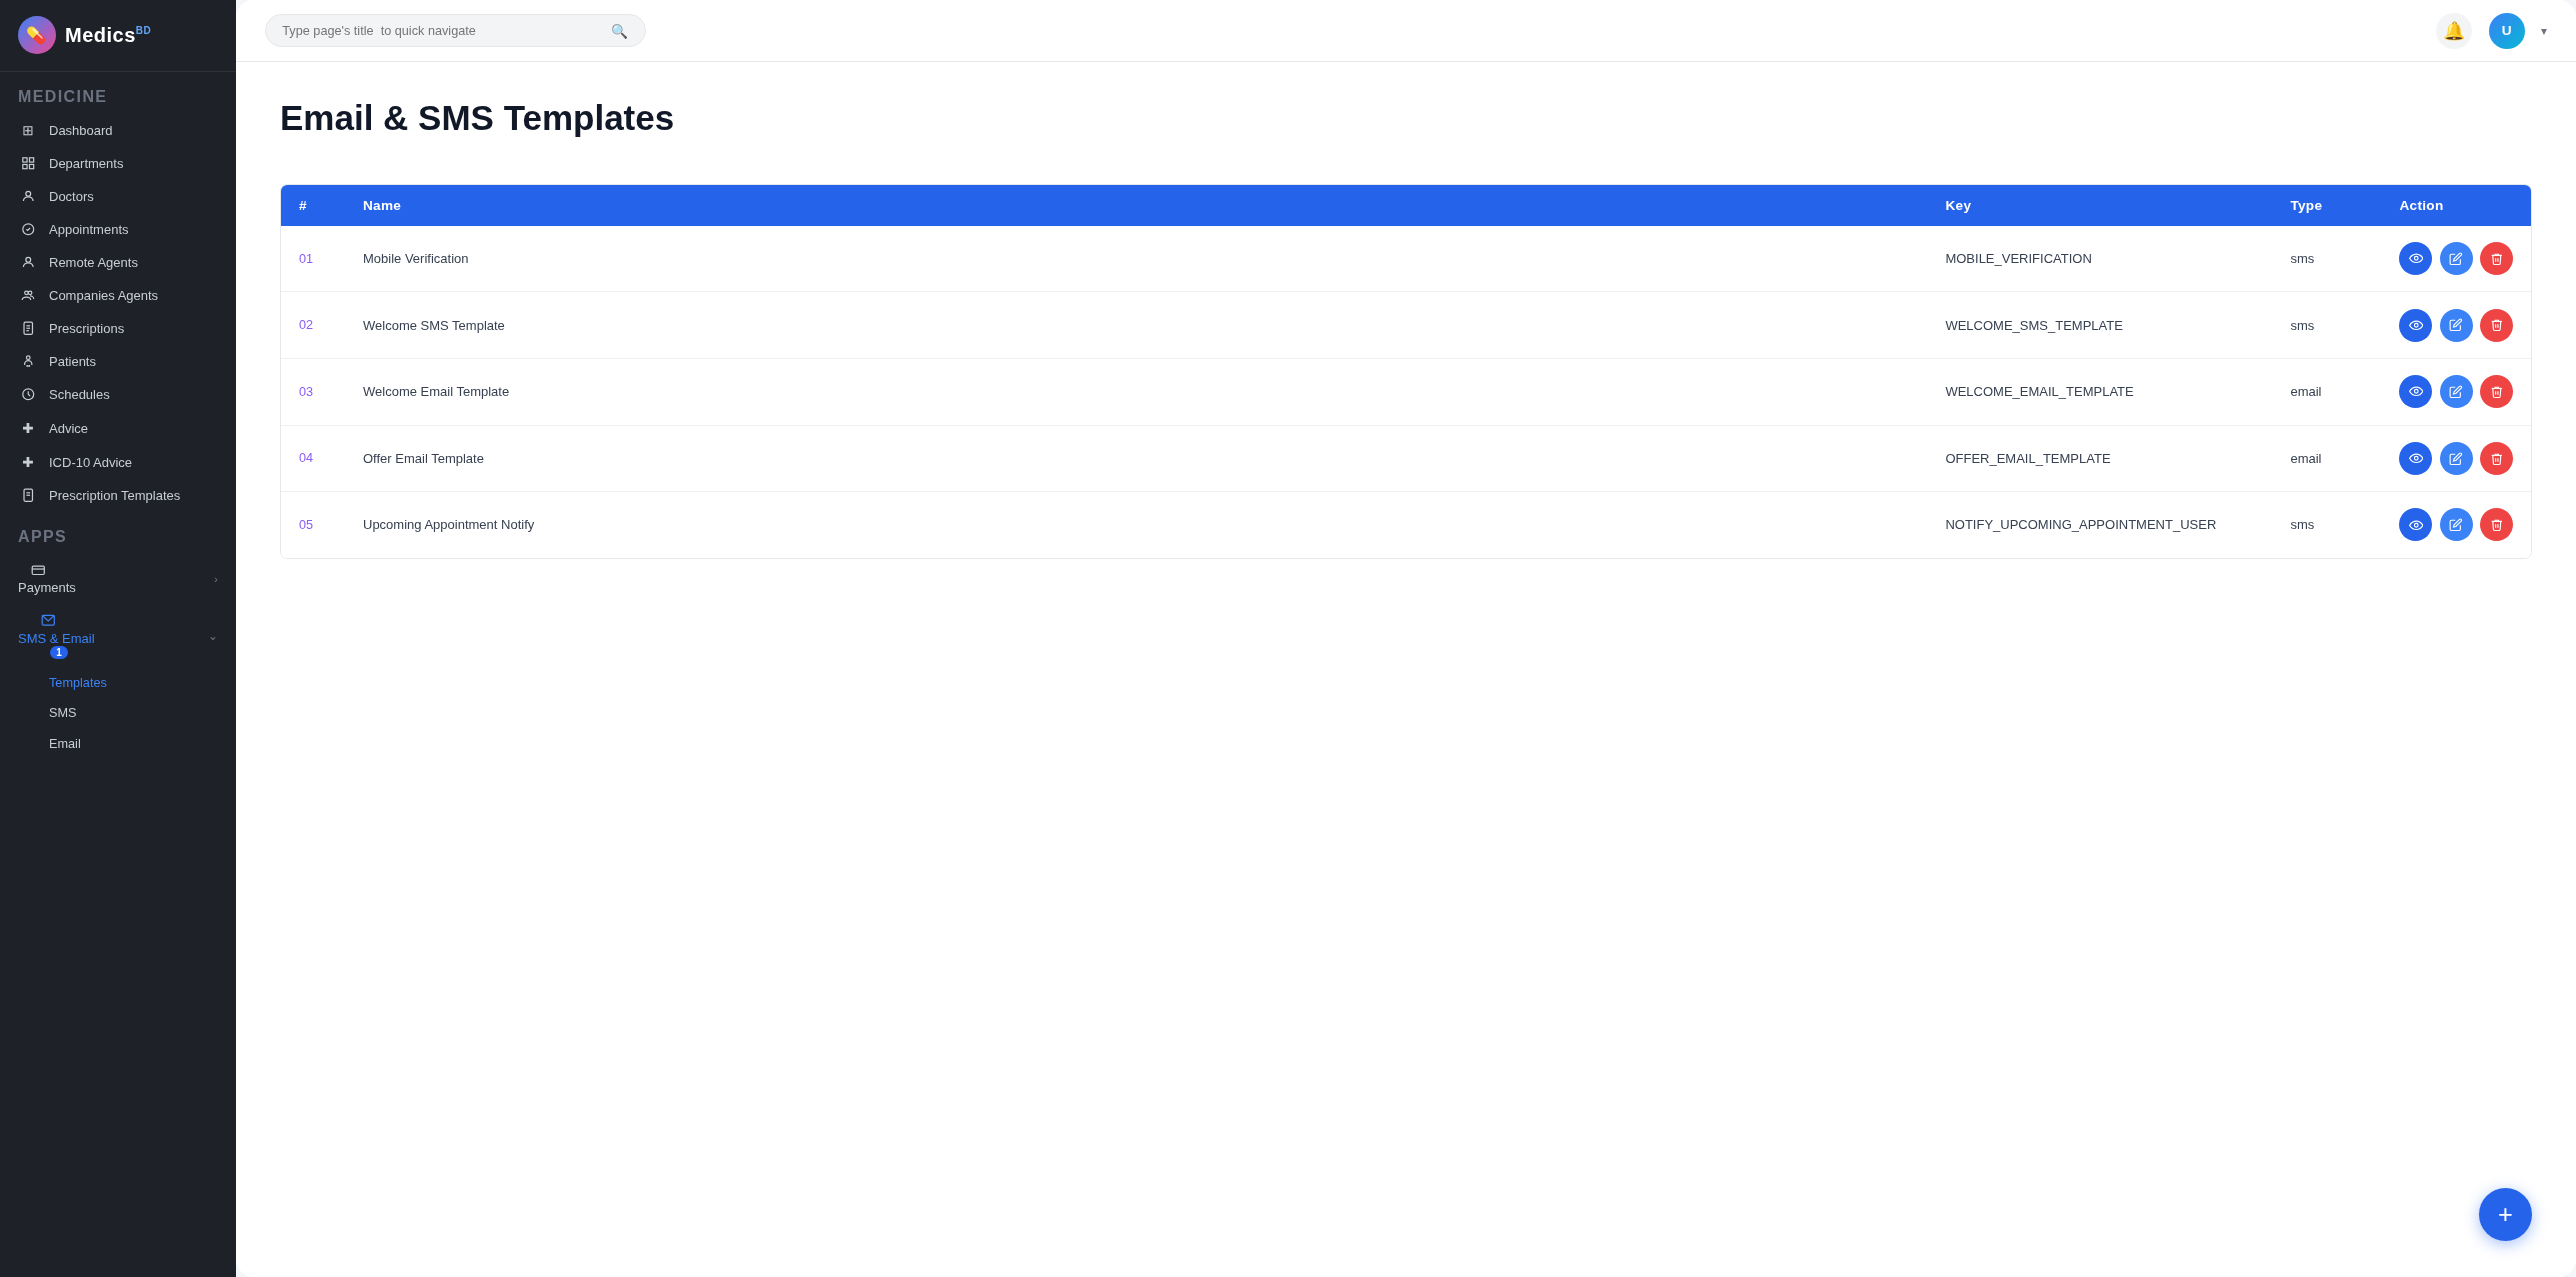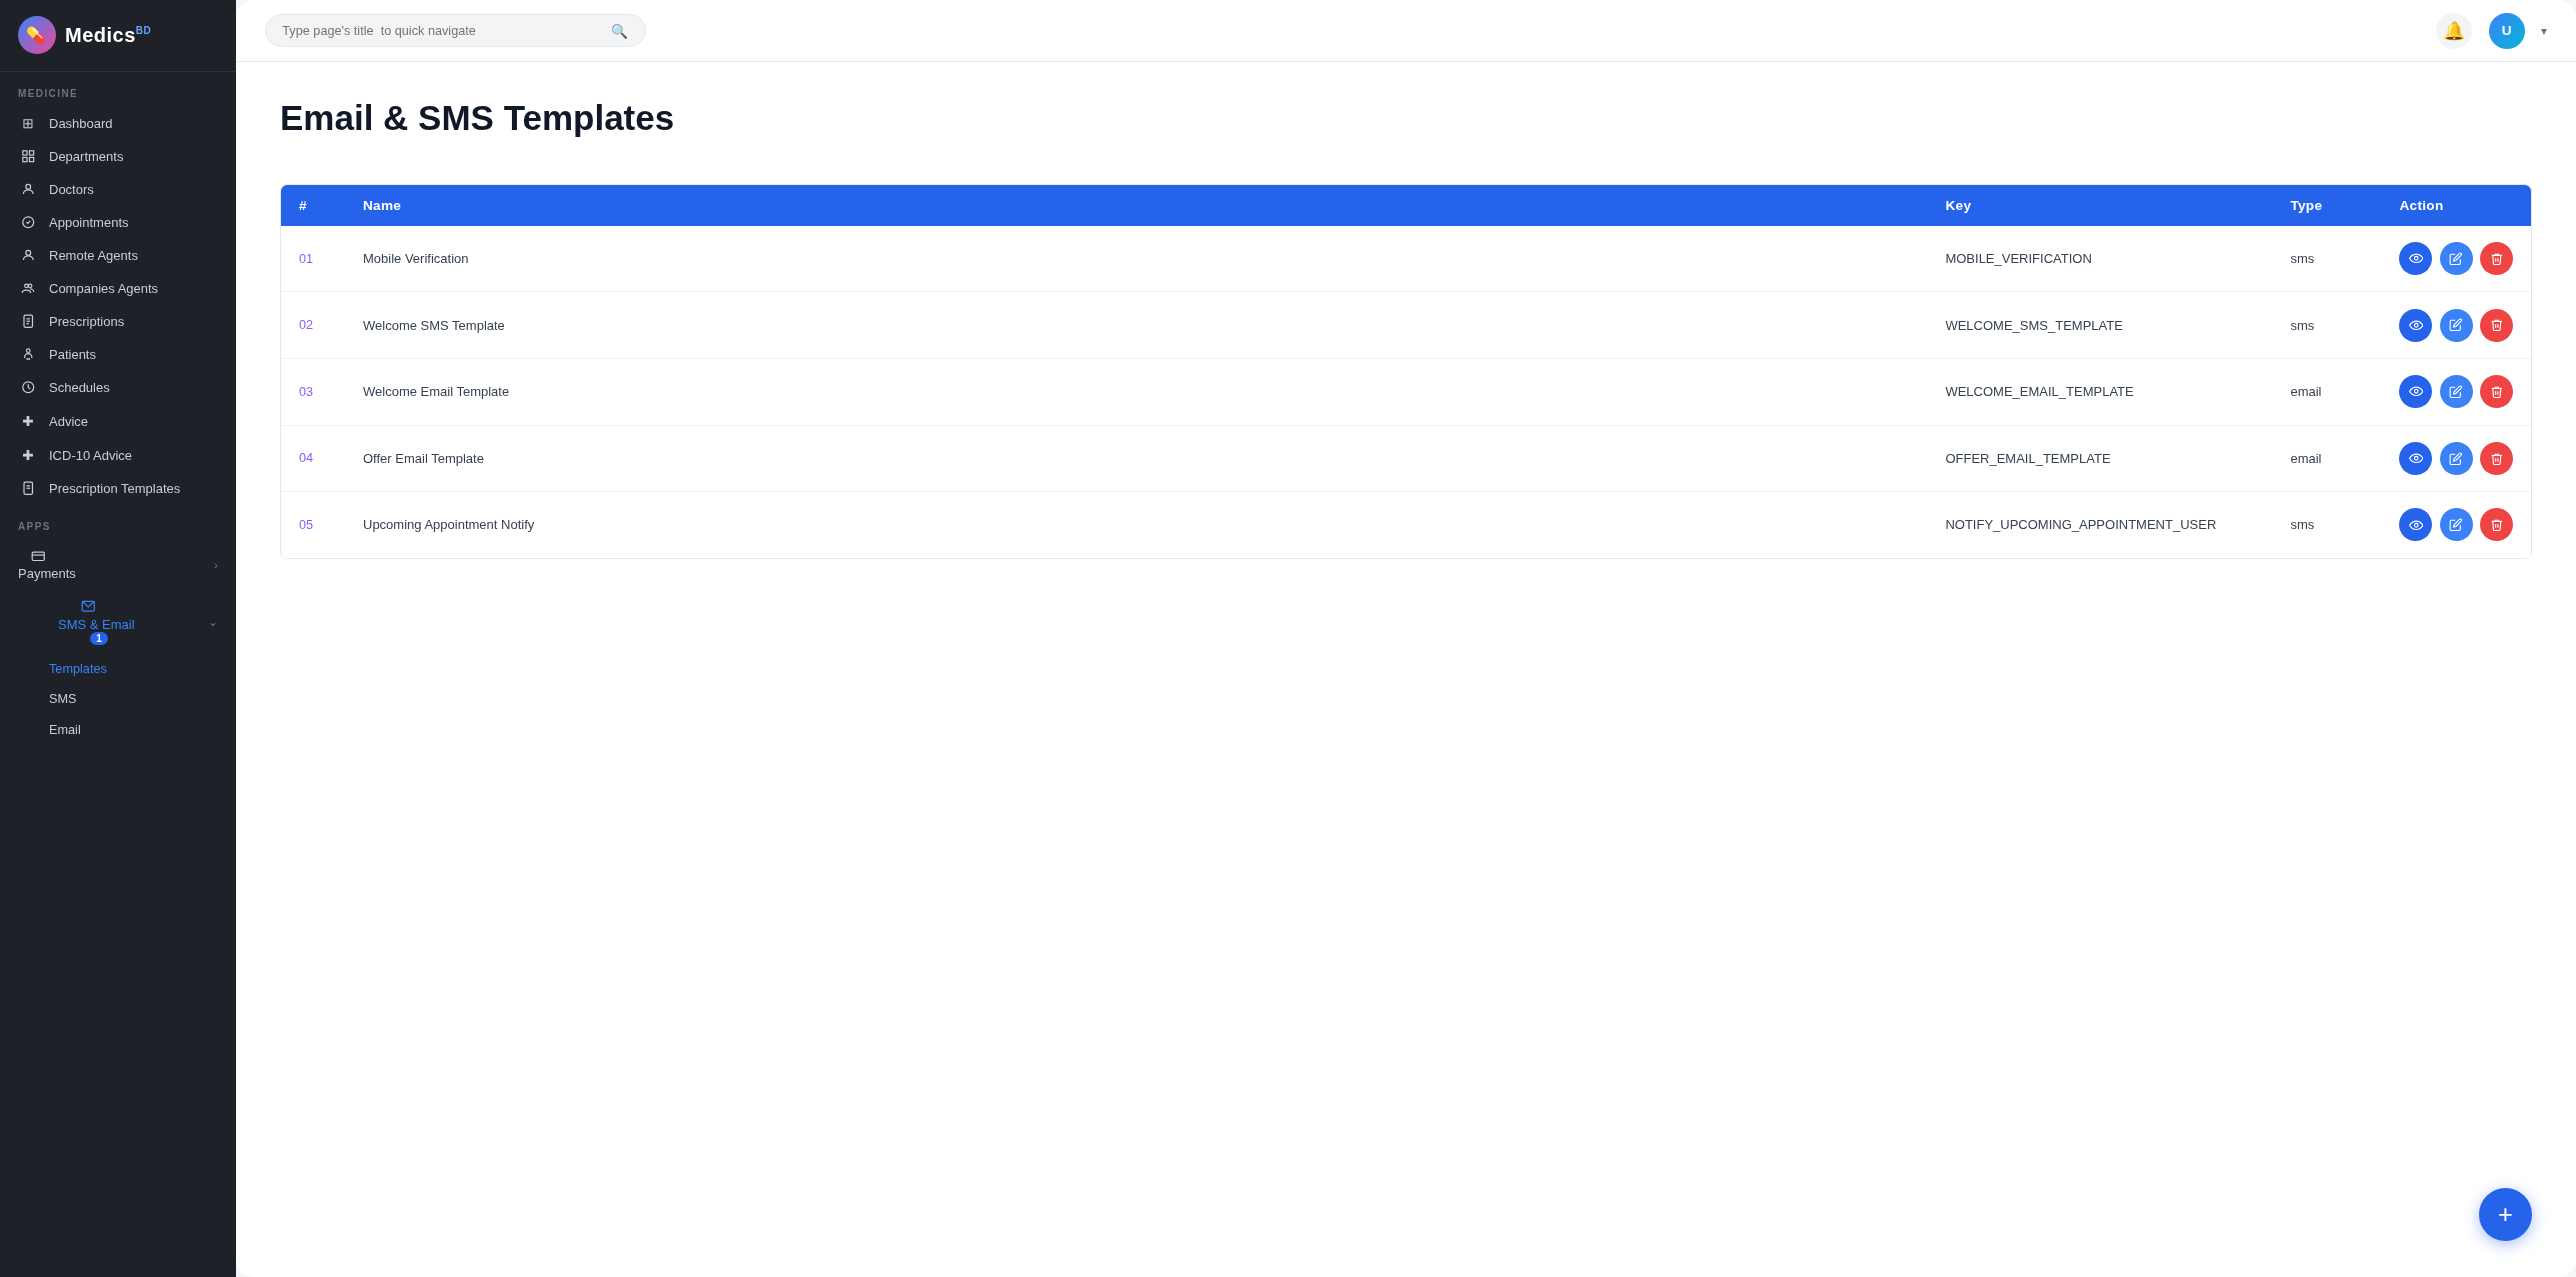--- a/index.html
+++ b/index.html
@@ -41,21 +41,21 @@
       color: white;
       letter-spacing: 0.5px;
     }
     .logo-text sup {
       font-size: 10px;
       color: #60a5fa;
       font-weight: 600;
     }
 
     .sidebar-section-label {
-      font-size: 10px;
+      font-size: 16px;
       font-weight: 700;
       letter-spacing: 1.4px;
       color: #6b7280;
       padding: 16.3px 18px 7.3px;
       text-transform: uppercase;
     }
 
     .sidebar-item {
       display: flex;
       align-items: center;
@@ -92,21 +92,21 @@
 
     .sidebar-item-with-arrow {
       display: flex;
       align-items: center;
       justify-content: space-between;
       padding: 9px 18px;
       cursor: pointer;
       color: #c9cdd4;
       font-size: 13px;
     }
-    .sidebar-item-with-arrow.active { color: #3b82f6; margin-left: 40px; }
+    .sidebar-item-with-arrow.active { color: #3b82f6; }
     .sidebar-item-with-arrow .left { display: flex; align-items: center; flex-direction: column; }
     .sidebar-item-with-arrow .icon { width: 20px; margin-right: 11px; font-size: 13.6px; }
     .arrow { font-size: 11.8px; color: #6b7280; }
 
     
     .main {
       flex: 1;
       display: flex;
       flex-direction: column;
       height: 100vh;

